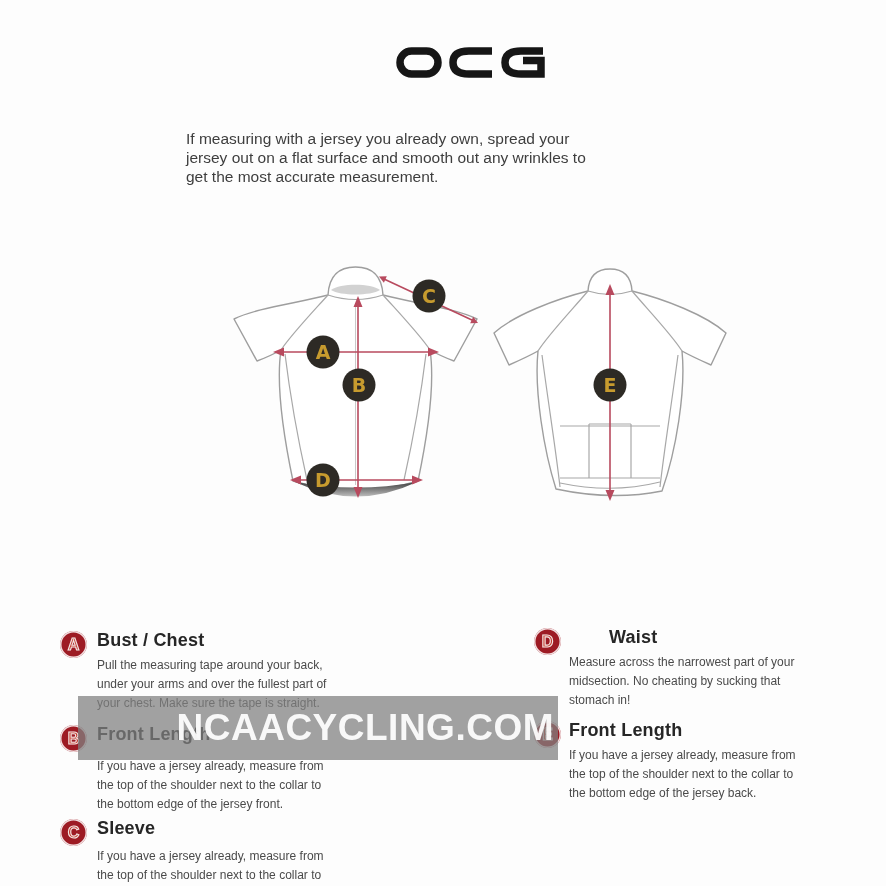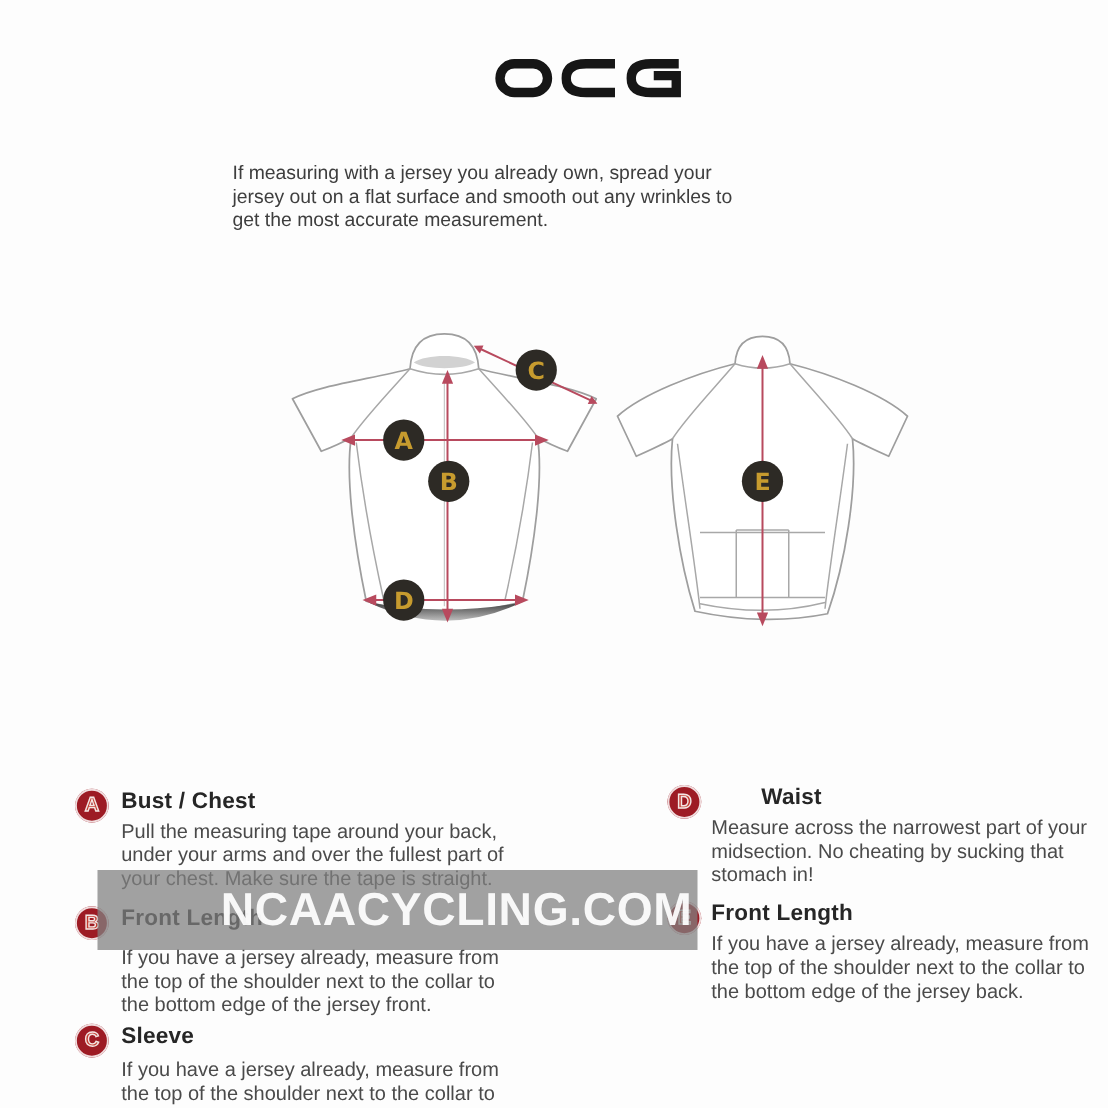--- a/index.html
+++ b/index.html
@@ -44,21 +44,21 @@
     font-weight:bold;font-size:16px;line-height:27px;text-align:center;
     box-shadow:0 0 0 1.5px rgba(255,255,255,0.85) inset;
   }
   .sec-title{
     position:absolute;margin:0;
     font-size:18px;font-weight:bold;color:#262626;letter-spacing:.2px;
     white-space:nowrap;
   }
   .sec-body{
     position:absolute;margin:0;width:420px;
-    font-size:16px;line-height:19px;color:#4a4a4a;
+    font-size:12px;line-height:19px;color:#4a4a4a;
     white-space:pre-line;
   }
 
   
   #watermark{
     left:78px;top:696px;width:480px;height:64px;
     background:rgba(128,128,128,0.74);
     display:flex;align-items:center;justify-content:flex-end;
     padding-right:4px;box-sizing:border-box;
     z-index:50;

